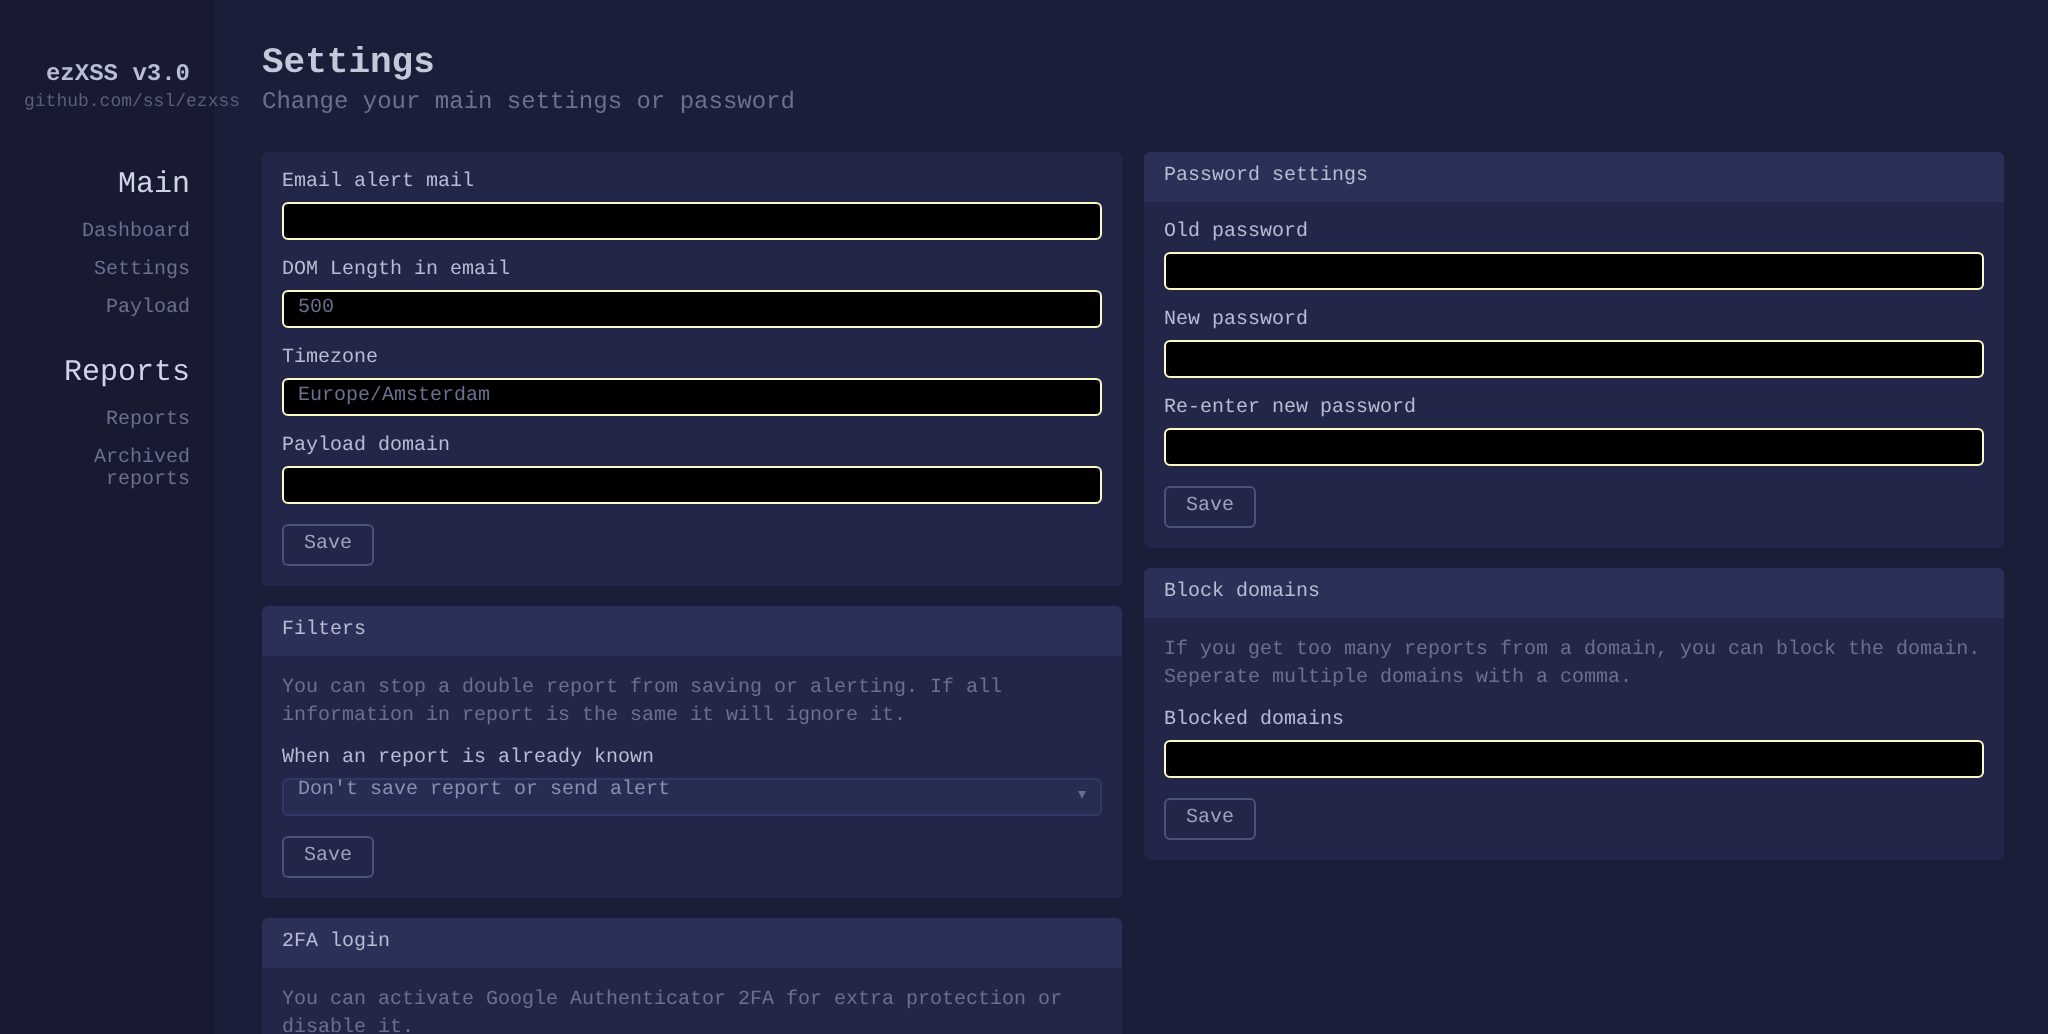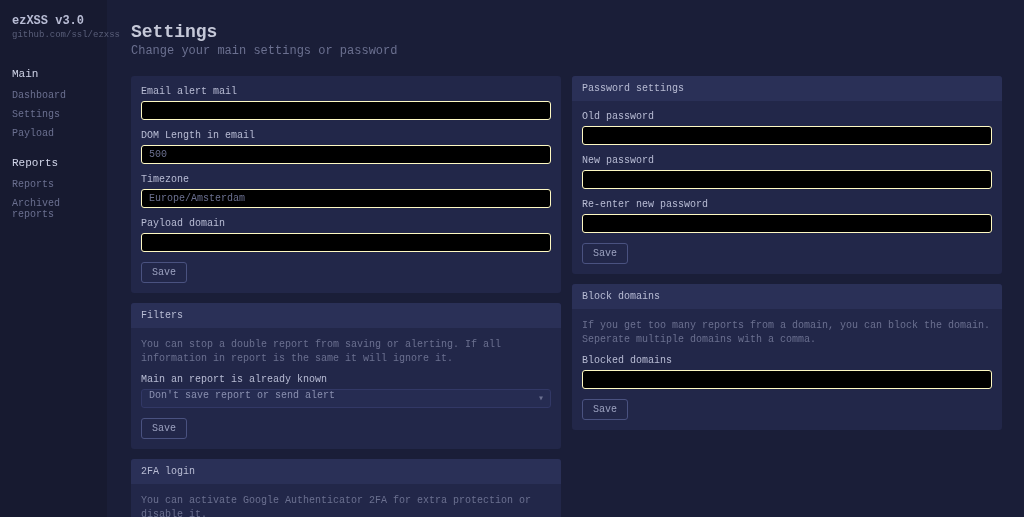--- a/index.html
+++ b/index.html
@@ -9,37 +9,38 @@
   color: #c5c8d8;
   font-size: 11px;
   width: 1024px;
   height: 517px;
   overflow: hidden;
   display: flex;
 }
 .sidebar {
   width: 107px;
   background: #171a30;
-  padding: 14px 12px;
+  padding: 30px 12px;
   flex-shrink: 0;
+  text-align: right;
 }
 .brand {
   color: #b8bcd4;
   font-size: 12px;
   font-weight: bold;
   margin-bottom: 2px;
 }
 .brand-sub {
   color: #5a5f7a;
   font-size: 9px;
   margin-bottom: 28px;
 }
 .nav-heading {
   color: #d0d4e8;
-  font-size: 11px;
+  font-size: 15px;
   margin-bottom: 6px;
   margin-top: 14px;
 }
 .nav-item {
   color: #6b7090;
   font-size: 10px;
   padding: 4px 0;
   cursor: pointer;
 }
 .main {
@@ -178,21 +179,21 @@
           </div>
           <button class="btn">Save</button>
         </div>
       </div>
 
       <div class="card">
         <div class="card-header">Filters</div>
         <div class="card-body">
           <div class="card-desc">You can stop a double report from saving or alerting. If all information in report is the same it will ignore it.</div>
           <div class="field-group">
-            <span class="field-label">Main an report is already known</span>
+            <span class="field-label">When an report is already known</span>
             <div class="select">Don't save report or send alert</div>
           </div>
           <button class="btn">Save</button>
         </div>
       </div>
 
       <div class="card">
         <div class="card-header">2FA login</div>
         <div class="card-body">
           <div class="card-desc">You can activate Google Authenticator 2FA for extra protection or disable it.</div>

